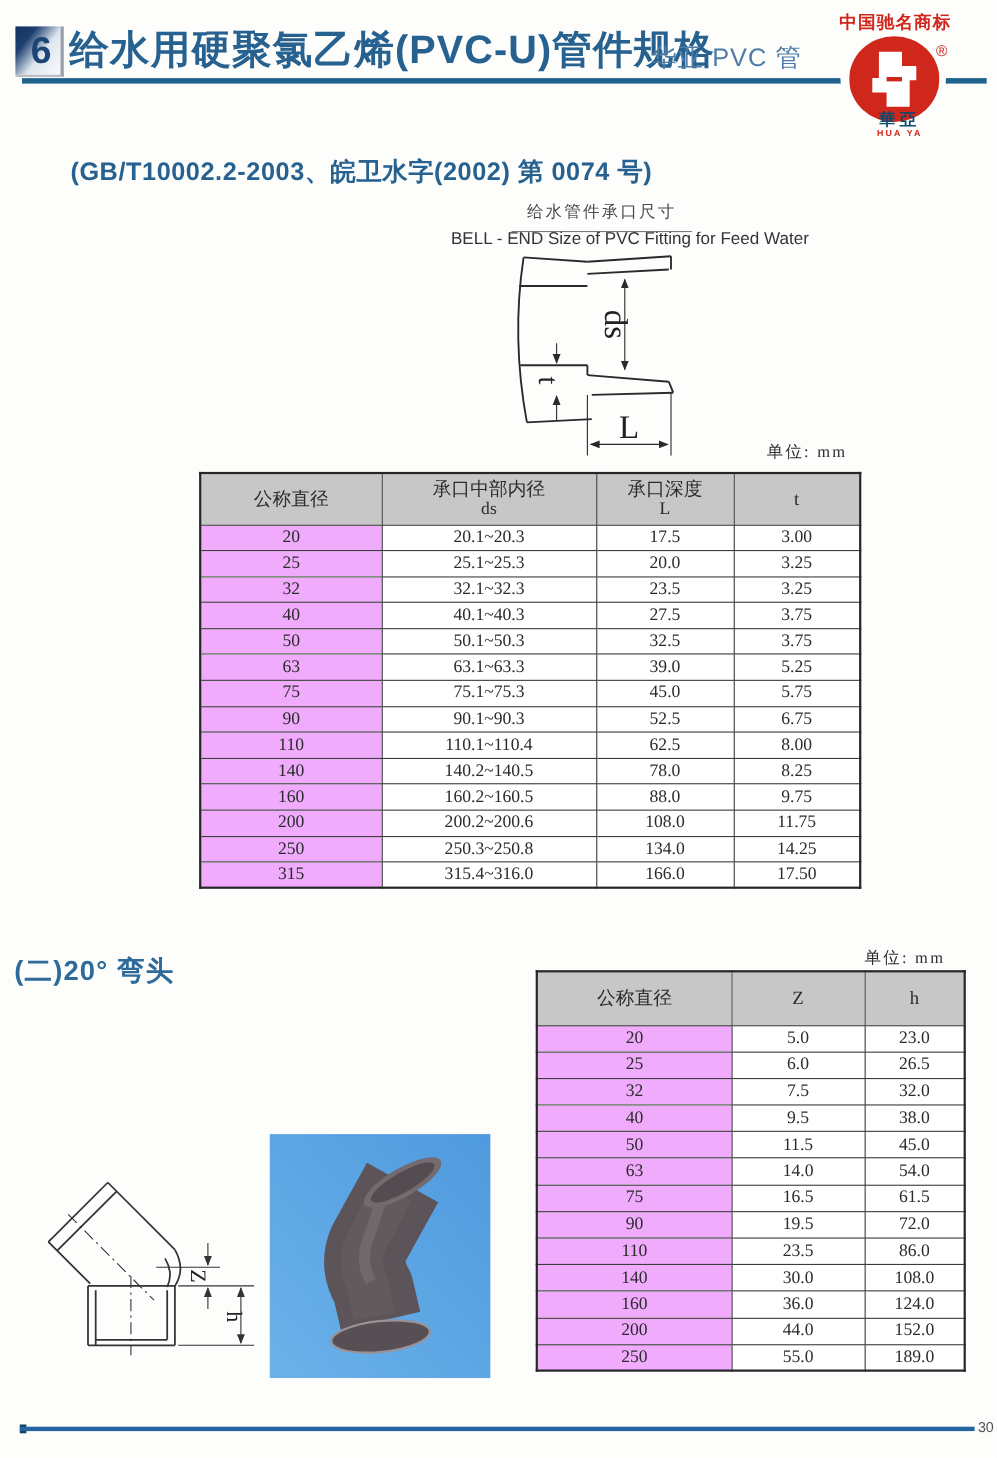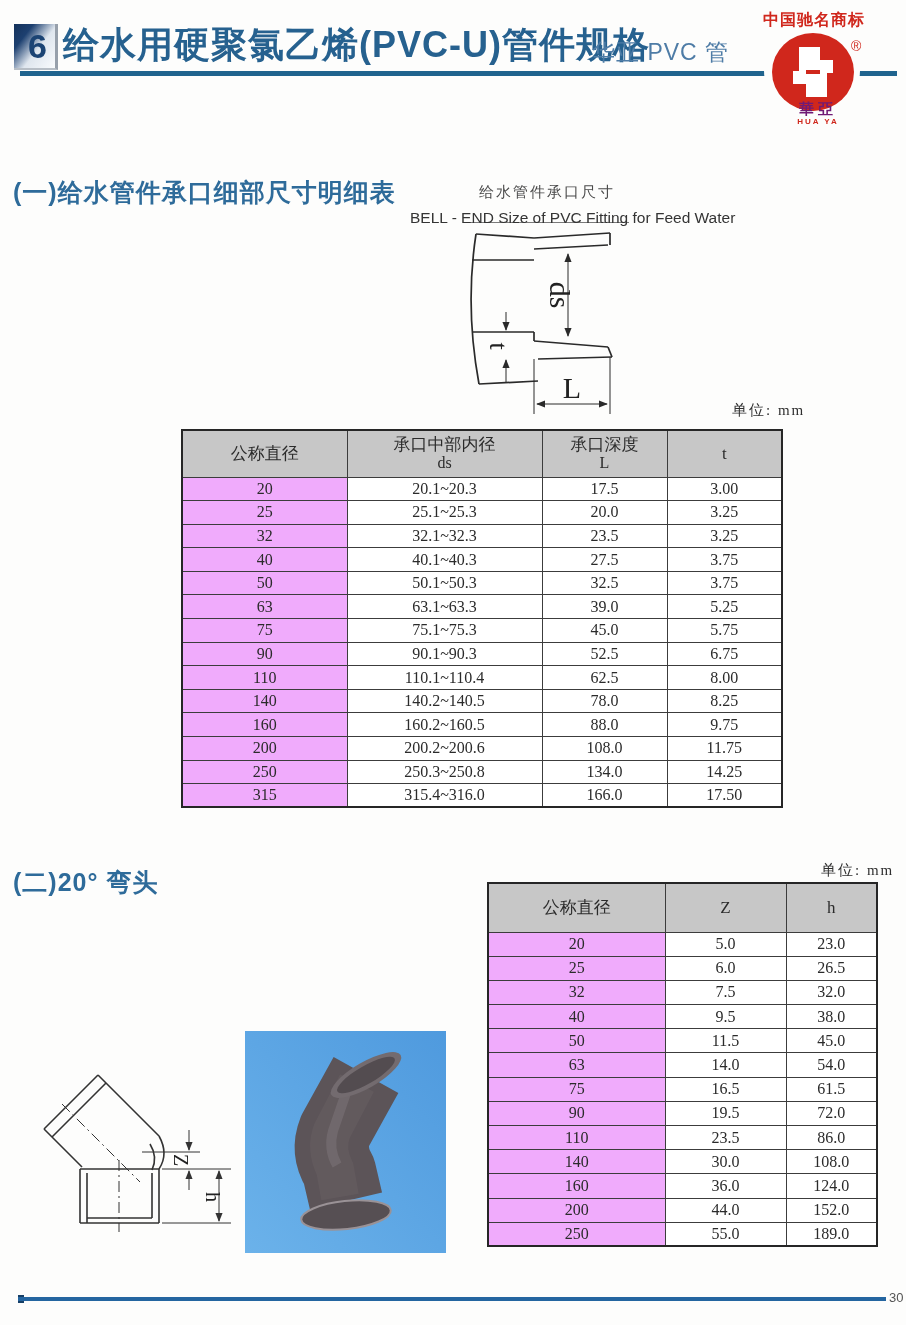--- a/index.html
+++ b/index.html
@@ -15,33 +15,33 @@
     border-right:3px solid #97a0ab; border-bottom:2px solid #b7bec6;
     display:flex; align-items:center; justify-content:center;
     font-size:34px; font-weight:bold; color:#1c4474; padding-left:6px;
   }
   .cn-title{ left:63px; top:21px; font-size:36px; font-weight:bold; color:#26618f; letter-spacing:1px; white-space:nowrap; }
   .brand{ left:592px; top:37px; font-size:23px; color:#4e7ca6; letter-spacing:1px; white-space:nowrap; }
   .header-rule{ left:20px; top:71px; width:877px; height:5px; background:#20648e; }
   .logo-mask{ left:764px; top:27px; width:96px; height:88px; border-radius:50%; background:#fdfdfc; }
   .trademark{ left:763px; top:10px; font-size:16px; font-weight:bold; color:#d0271c; letter-spacing:1px; }
   .reg-mark{ left:851px; top:38px; font-size:14px; color:#d0271c; }
-  .logo-cn{ left:788px; top:100px; width:60px; text-align:center; font-size:15px; font-weight:bold; color:#701a75; letter-spacing:4px; font-family:"Liberation Serif",serif; }
+  .logo-cn{ left:788px; top:100px; width:60px; text-align:center; font-size:15px; font-weight:bold; color:#0c4a6e; letter-spacing:4px; font-family:"Liberation Serif",serif; }
   .logo-en{ left:788px; top:117px; width:60px; text-align:center; font-size:8px; font-weight:bold; color:#d0271c; letter-spacing:2px; }
   .en-title{ left:64px; top:104px; font-size:26px; font-weight:bold; color:#26618f; }
   .std-line{ left:64px; top:141px; font-size:23px; font-weight:bold; color:#26618f; letter-spacing:0.5px; }
 
   
   .sec-heading{ font-size:25px; font-weight:600; color:#2e6b9a; letter-spacing:1px; white-space:nowrap; }
   .s1-heading{ left:13px; top:176px; }
   .s2-heading{ left:13px; top:866px; }
   .diag-cap-cn{ left:465px; top:183px; width:164px; text-align:center; font-size:15px; color:#4a4a4a;
-    letter-spacing:2px; border-bottom:1.5px solid #7a7a7a; padding-bottom:20px; font-family:"Liberation Serif",serif; }
+    letter-spacing:2px; border-bottom:1.5px solid #7a7a7a; padding-bottom:8px; font-family:"Liberation Serif",serif; }
   .diag-cap-en{ left:410px; top:209px; font-size:15.5px; color:#343434; white-space:nowrap; }
-  .unit-note{ font-size:15px; color:#2f2f2f; letter-spacing:2px; font-family:"Liberation Serif",serif; white-space:nowrap;margin-left:35px; }
+  .unit-note{ font-size:15px; color:#2f2f2f; letter-spacing:2px; font-family:"Liberation Serif",serif; white-space:nowrap; }
   .unit1{ left:697px; top:401px; }
   .unit2{ left:786px; top:861px; }
 
   
   table{ border-collapse:collapse; table-layout:fixed; font-family:"Liberation Serif",serif; color:#2b2b2b; }
   .tbl{ position:absolute; border:2px solid #262626; background:#fff; }
   th,td{ border:1px solid #3c3c3c; text-align:center; vertical-align:middle; overflow:hidden; }
   thead th{ background:#c7c7c7; font-weight:normal; font-size:17px; line-height:1.15; }
   .th-sub{ font-size:16px; }
   .th-sub:empty{ display:none; }
@@ -82,22 +82,22 @@
   <svg class="abs" style="left:772px; top:32px;" width="82" height="80" viewBox="0 0 82 80">
     <ellipse cx="41" cy="40" rx="41" ry="39" fill="#d0271c"></ellipse>
     <path d="M27,15 H48 V28 H61 V41 H27 Z" fill="#ffffff"></path>
     <path d="M55,65 H34 V52 H21 V39 H55 Z" fill="#ffffff"></path>
     <rect x="34" y="38" width="14" height="4" fill="#d0271c"></rect>
   </svg>
   <div class="abs reg-mark">®</div>
   <div class="abs logo-cn">華亞</div>
   <div class="abs logo-en">HUA YA</div>
 
-
-  <div class="abs sec-heading s1-heading">(一)给水管件承口细部尺寸明细表</div>
+  <div class="abs std-line">(GB/T10002.2-2003、皖卫水字(2002) 第 0074 号)</div>
+
   <div class="abs diag-cap-cn">给水管件承口尺寸</div>
   <div class="abs diag-cap-en">BELL - END Size of PVC Fitting for Feed Water</div>
 
   <svg class="abs bell-svg" width="262" height="190" viewBox="0 0 262 190">
     <defs>
       <marker id="ah1" viewBox="0 0 10 10" refX="9" refY="5" markerWidth="9" markerHeight="9" orient="auto-start-reverse">
         <path d="M0,1 L10,5 L0,9 z" fill="#2a2a2a"></path>
       </marker>
     </defs>
     <g fill="none" stroke="#2a2a2a" stroke-width="1.7">

